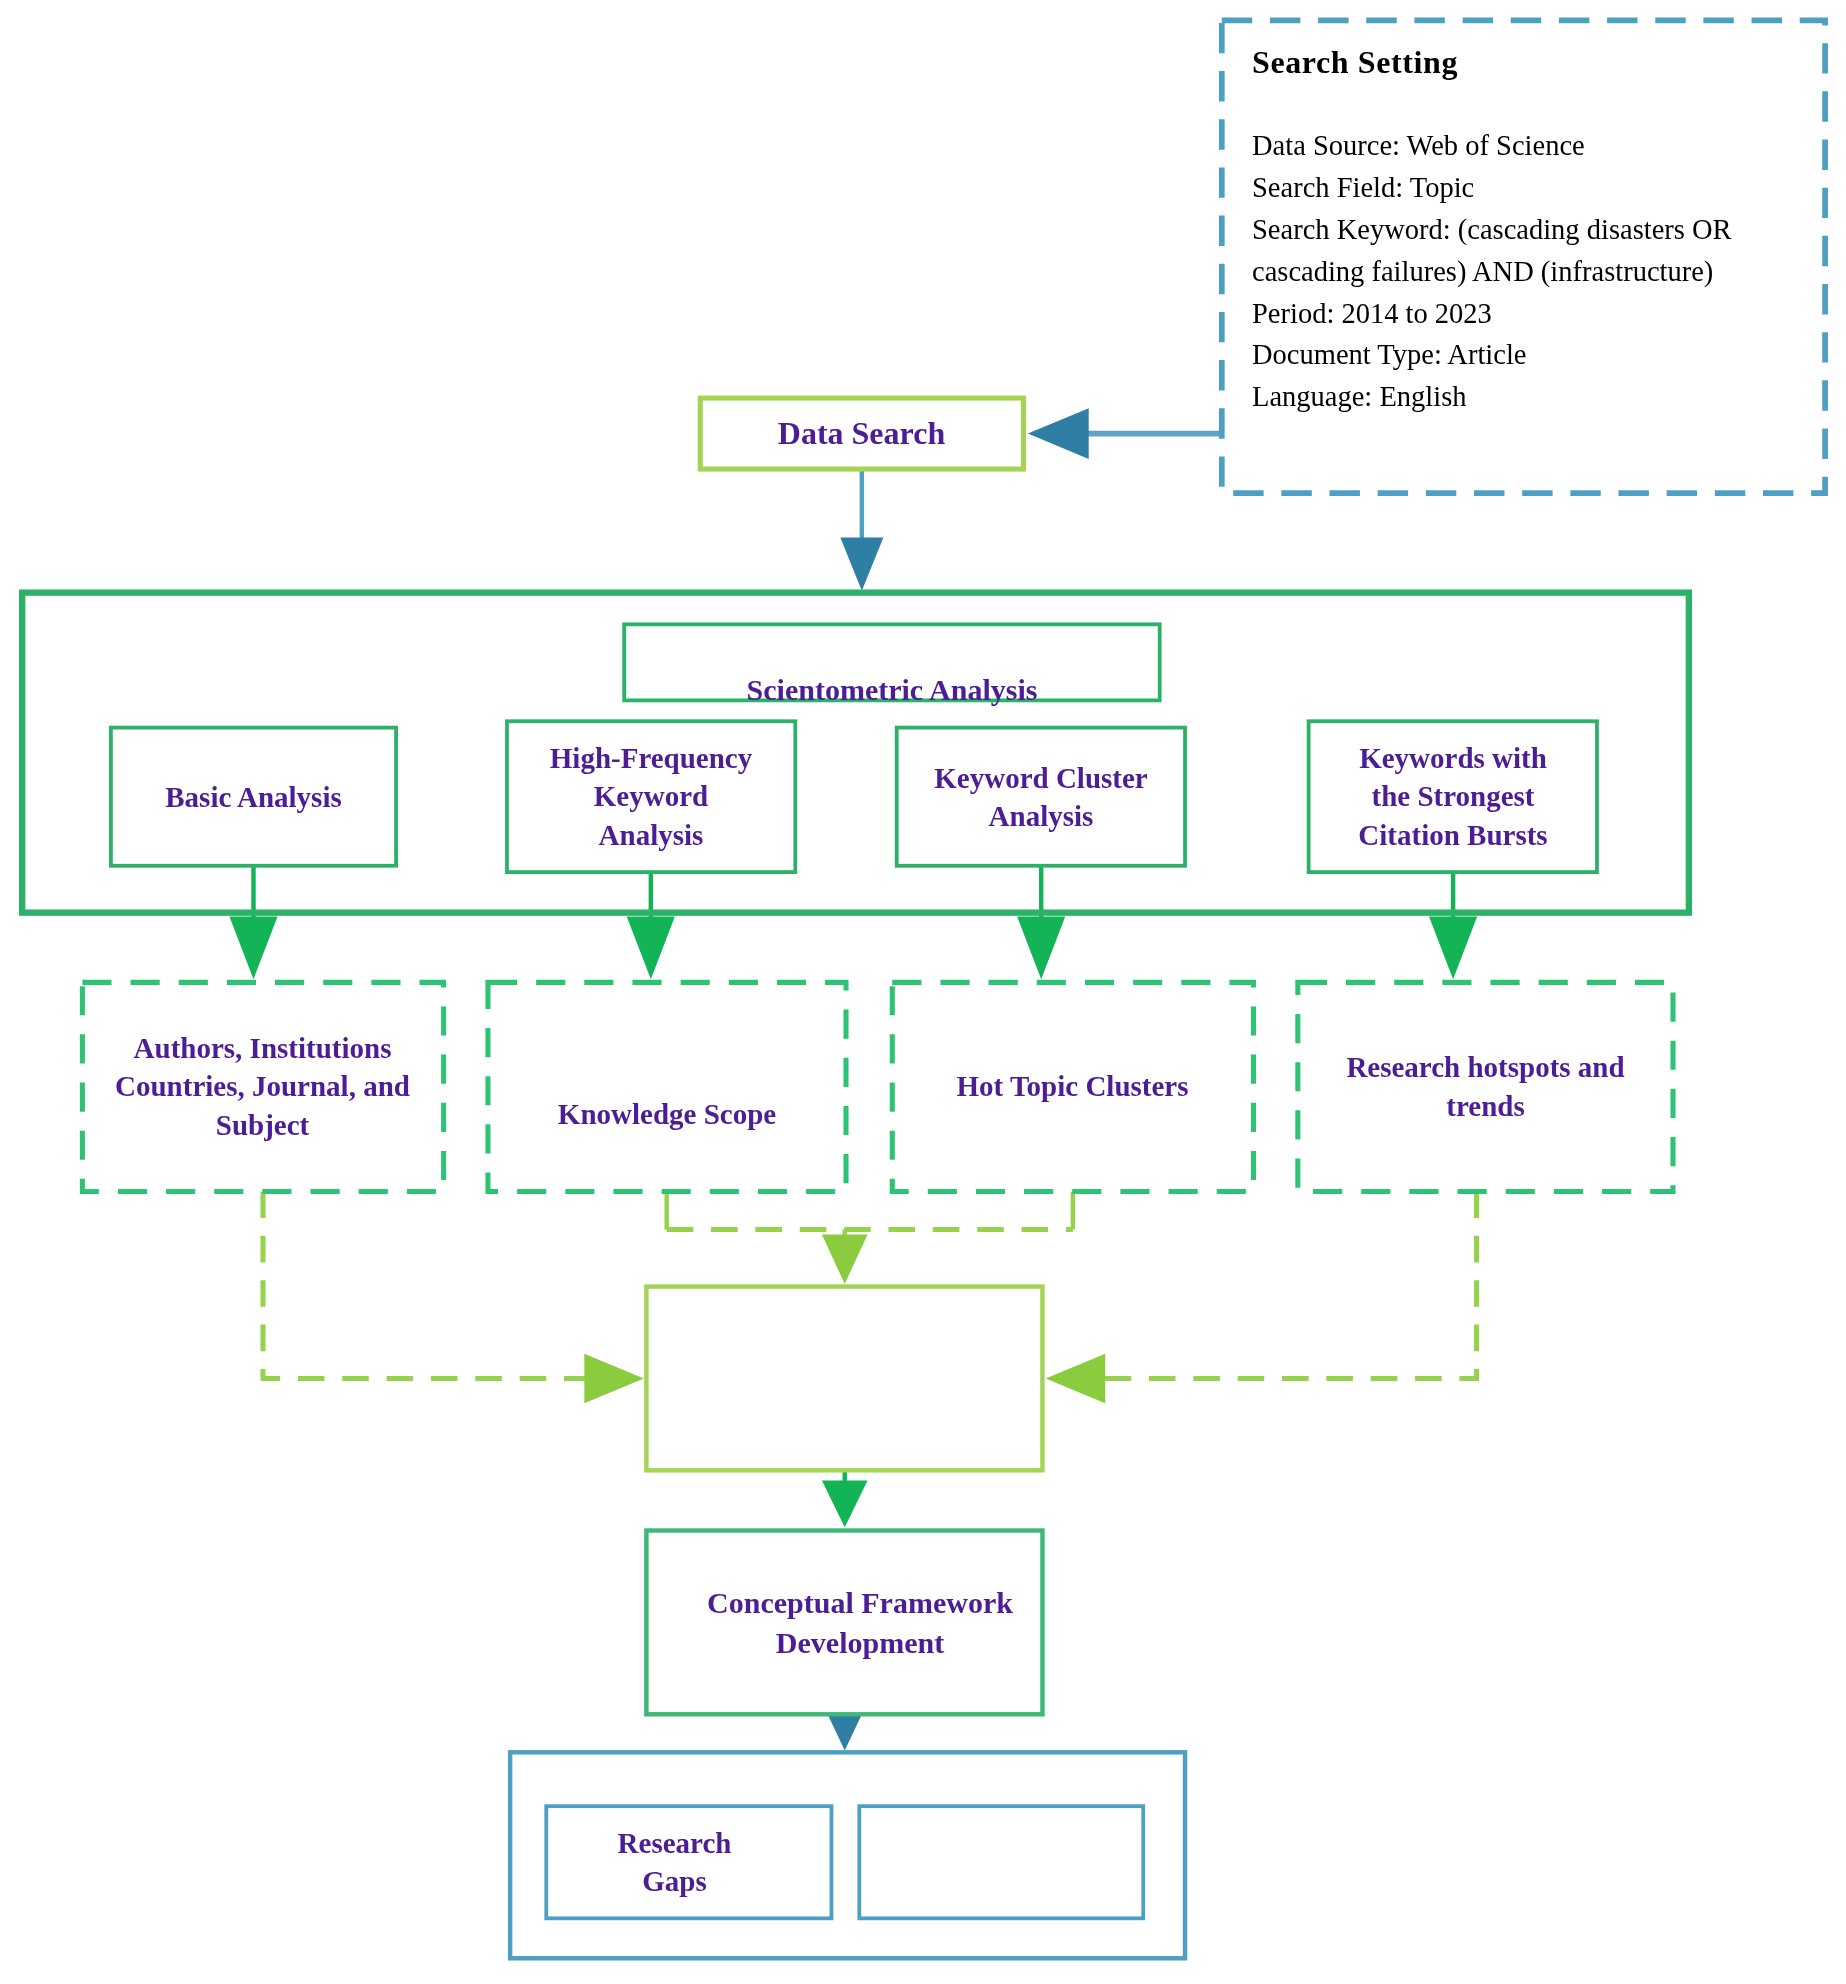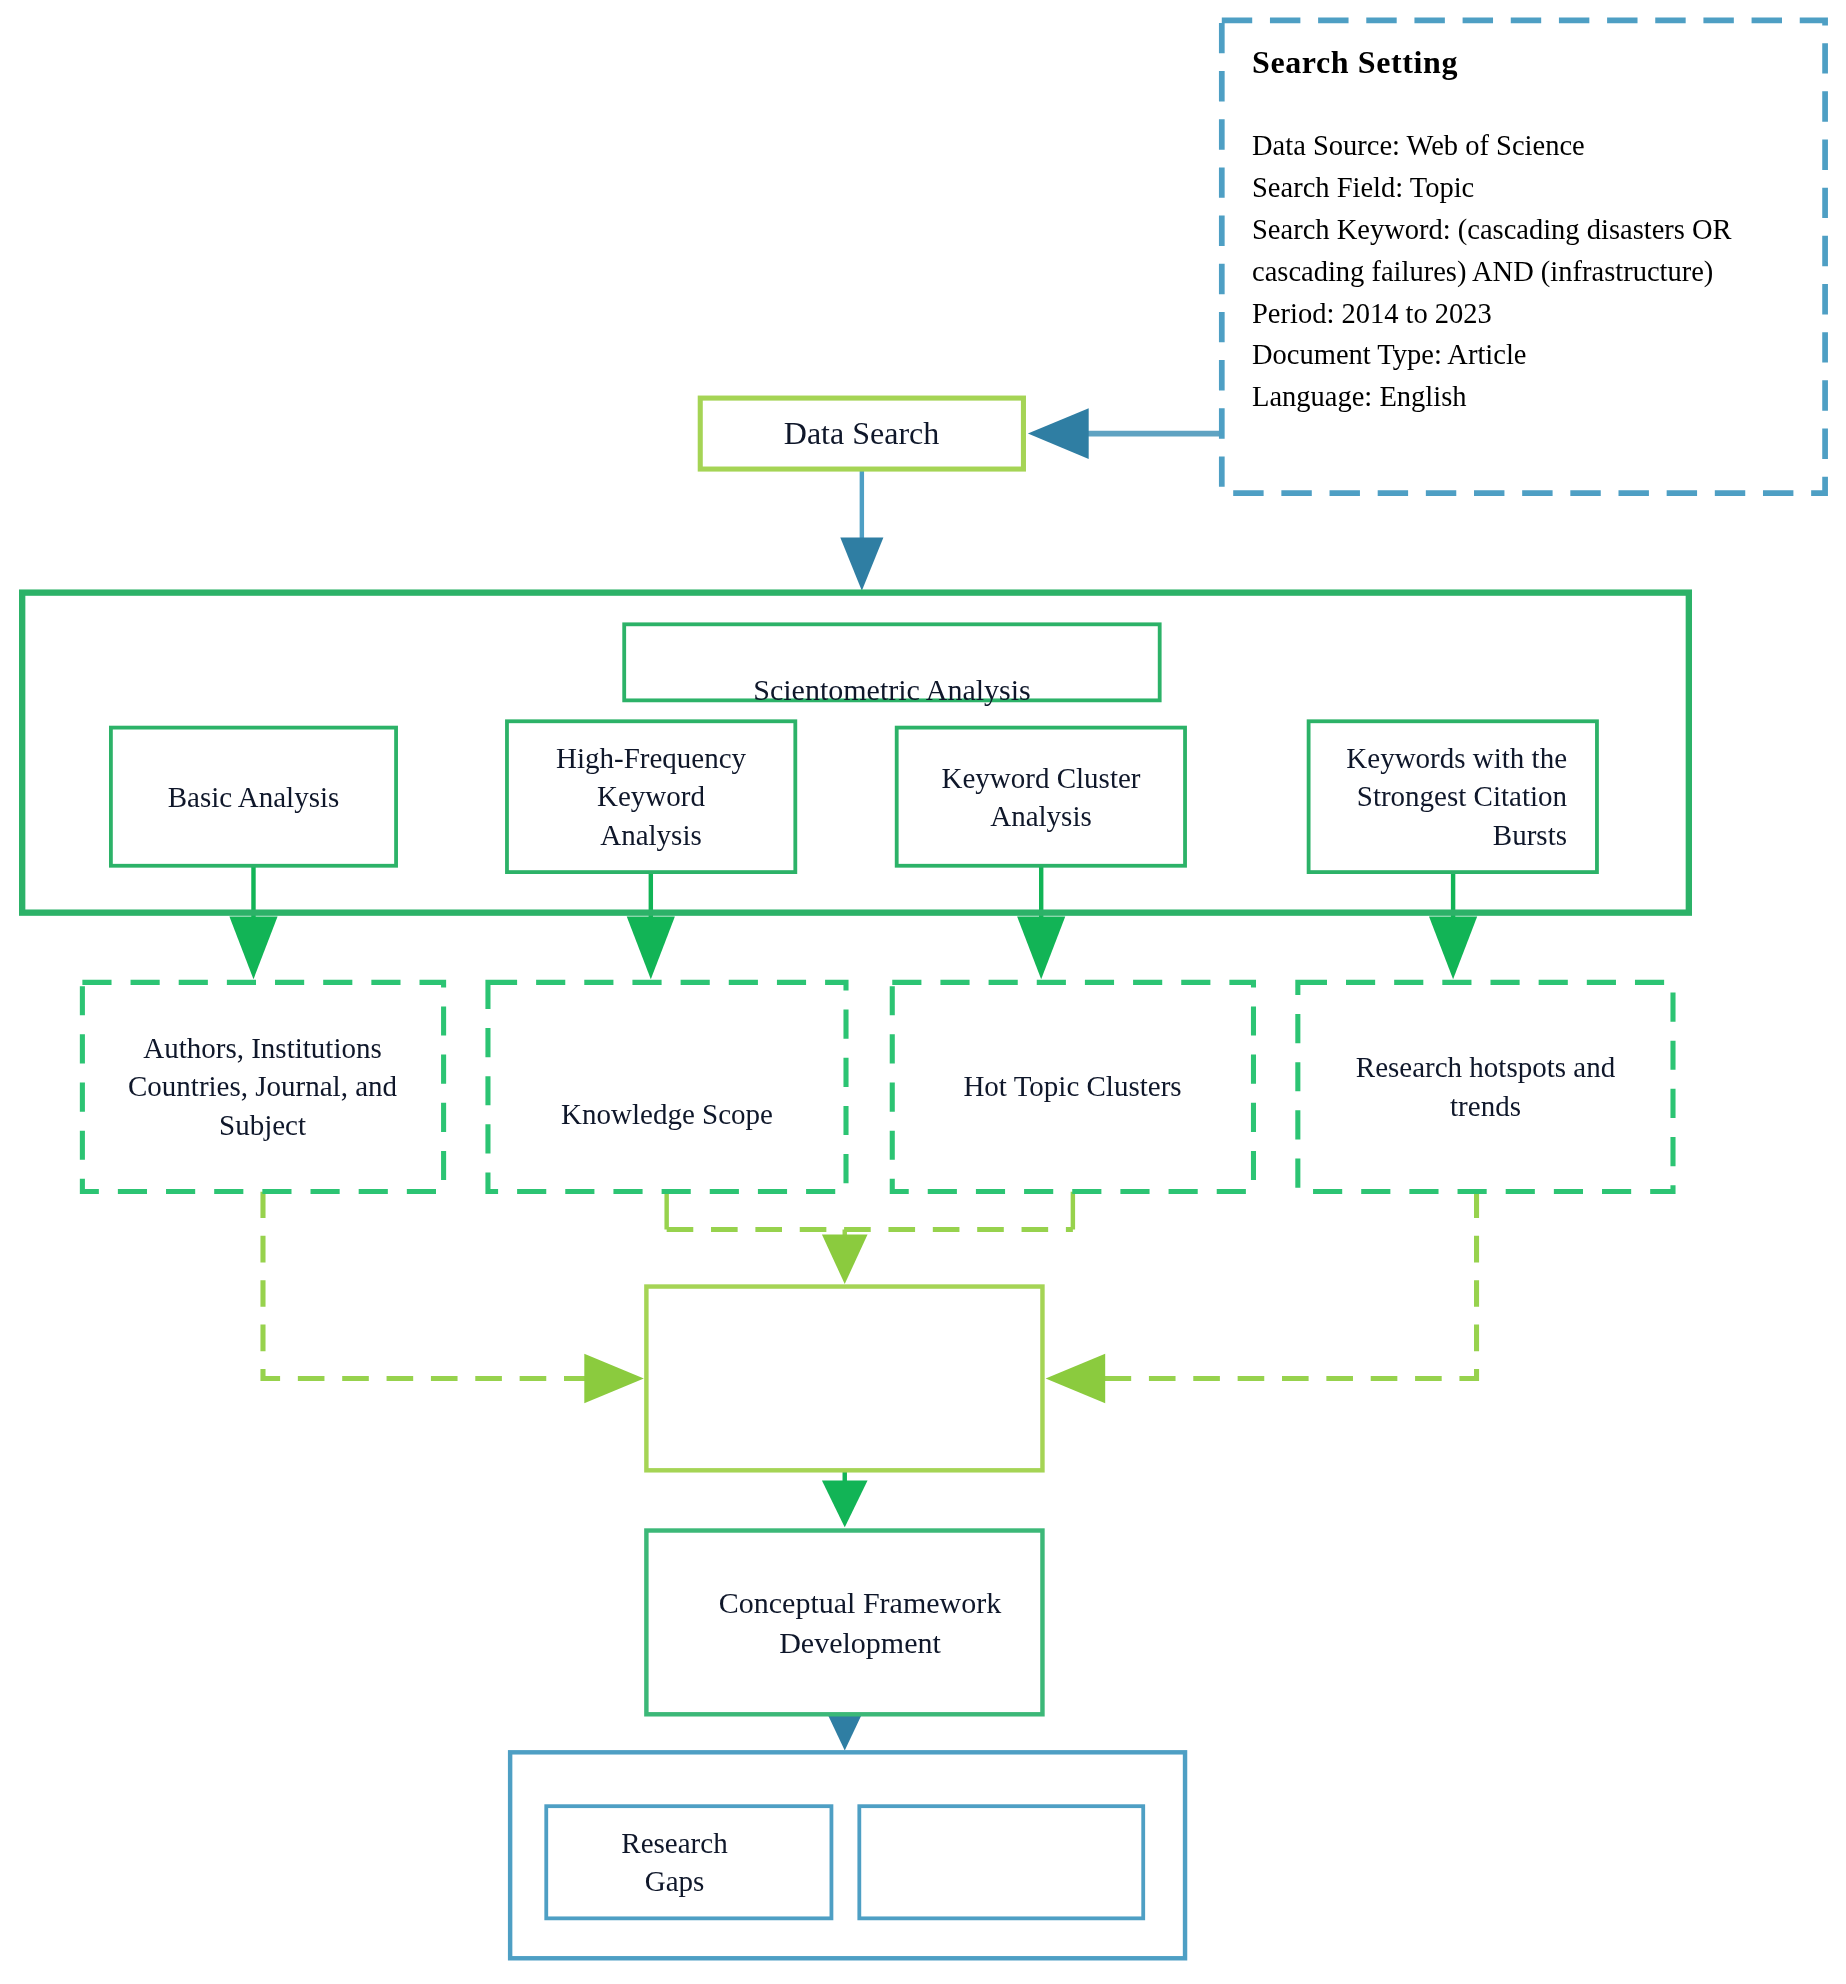--- a/index.html
+++ b/index.html
@@ -10,21 +10,22 @@
     font-family:"Liberation Serif","DejaVu Serif",serif;
     color:#000000;
     overflow:hidden;
   }
   #flow-svg{position:absolute;left:0;top:0;width:1846px;height:1985px;}
   .lbl{
     position:absolute;
     display:flex;align-items:center;justify-content:center;
     text-align:center;
     line-height:1.32;
-    color:#0f172a;
+    color:#4c1d95;
+    font-weight:bold;
   }
   .lbl span{display:block;}
   .fs46{font-size:29px;}
   .fs47{font-size:30px;}
   .fs50{font-size:32px;}
   #search-setting-content{
     position:absolute;
     left:1252px;top:39px;width:558px;
     font-size:28.5px;line-height:1.47;
     text-align:left;
@@ -121,21 +122,21 @@
   <div class="lbl fs46" style="left:111px;top:728px;width:285px;height:138px;">Basic Analysis</div>
 
   <div class="lbl fs46" style="left:507px;top:721px;width:288px;height:151px;">
     <span style="width:212px;">High-Frequency Keyword Analysis</span>
   </div>
 
   <div class="lbl fs46" style="left:897px;top:728px;width:288px;height:138px;">
     <span style="width:273px;">Keyword Cluster Analysis</span>
   </div>
 
-  <div class="lbl fs46" style="left:1309px;top:721px;width:288px;height:151px;text-align:right;">
+  <div class="lbl fs46" style="left:1309px;top:721px;width:288px;height:151px;">
     <span style="width:228px;">Keywords with the Strongest Citation Bursts</span>
   </div>
 
   <div class="lbl fs46" style="left:82px;top:982px;width:361px;height:209px;">
     <span style="width:345px;">Authors, Institutions Countries, Journal, and Subject</span>
   </div>
 
   <div class="lbl fs46" style="left:488px;top:1010px;width:358px;height:209px;">Knowledge Scope</div>
 
   <div class="lbl fs46" style="left:892px;top:982px;width:361px;height:209px;">Hot Topic Clusters</div>

